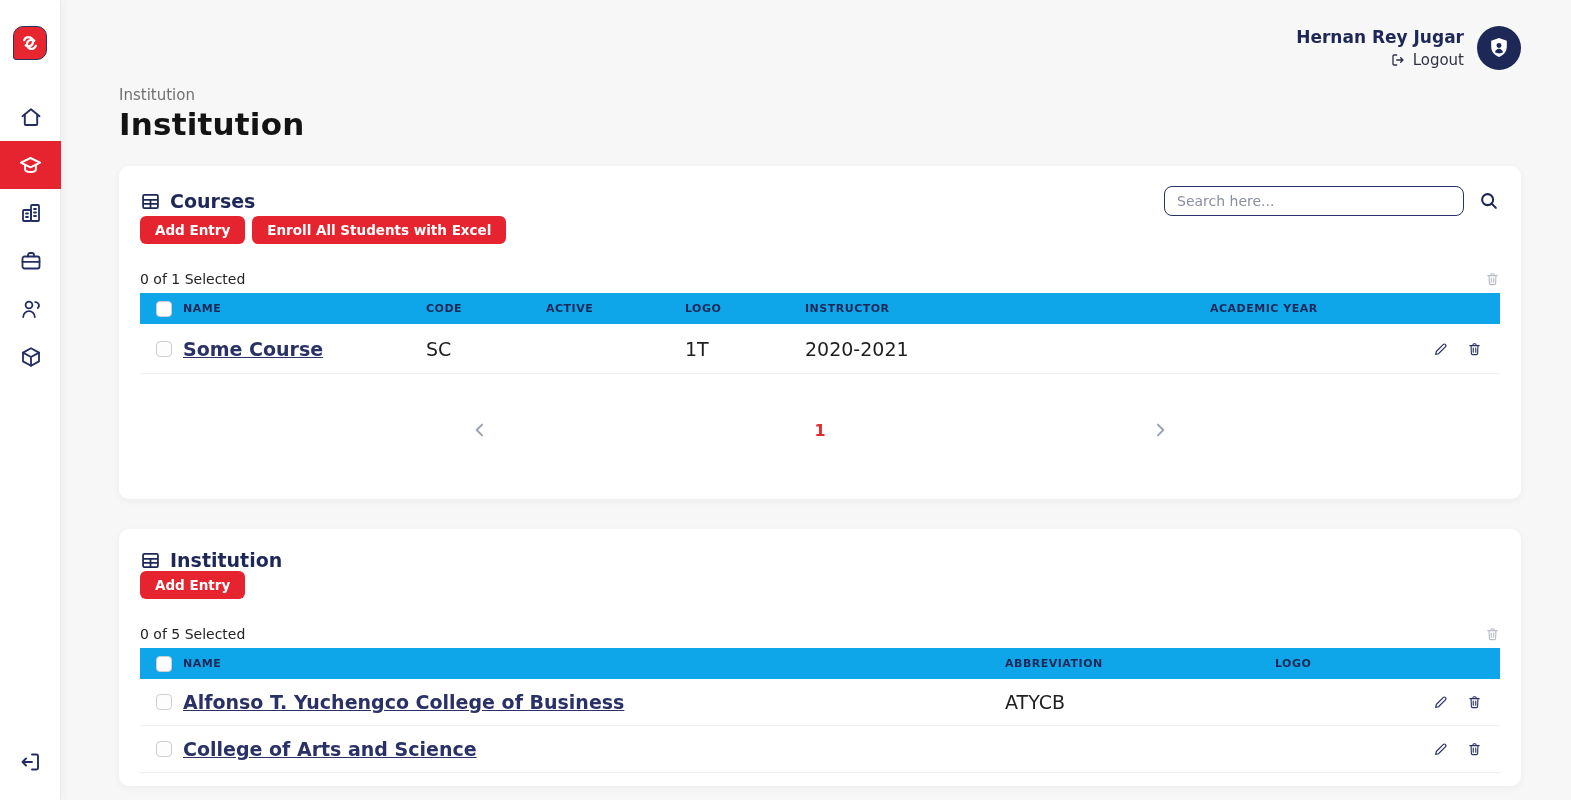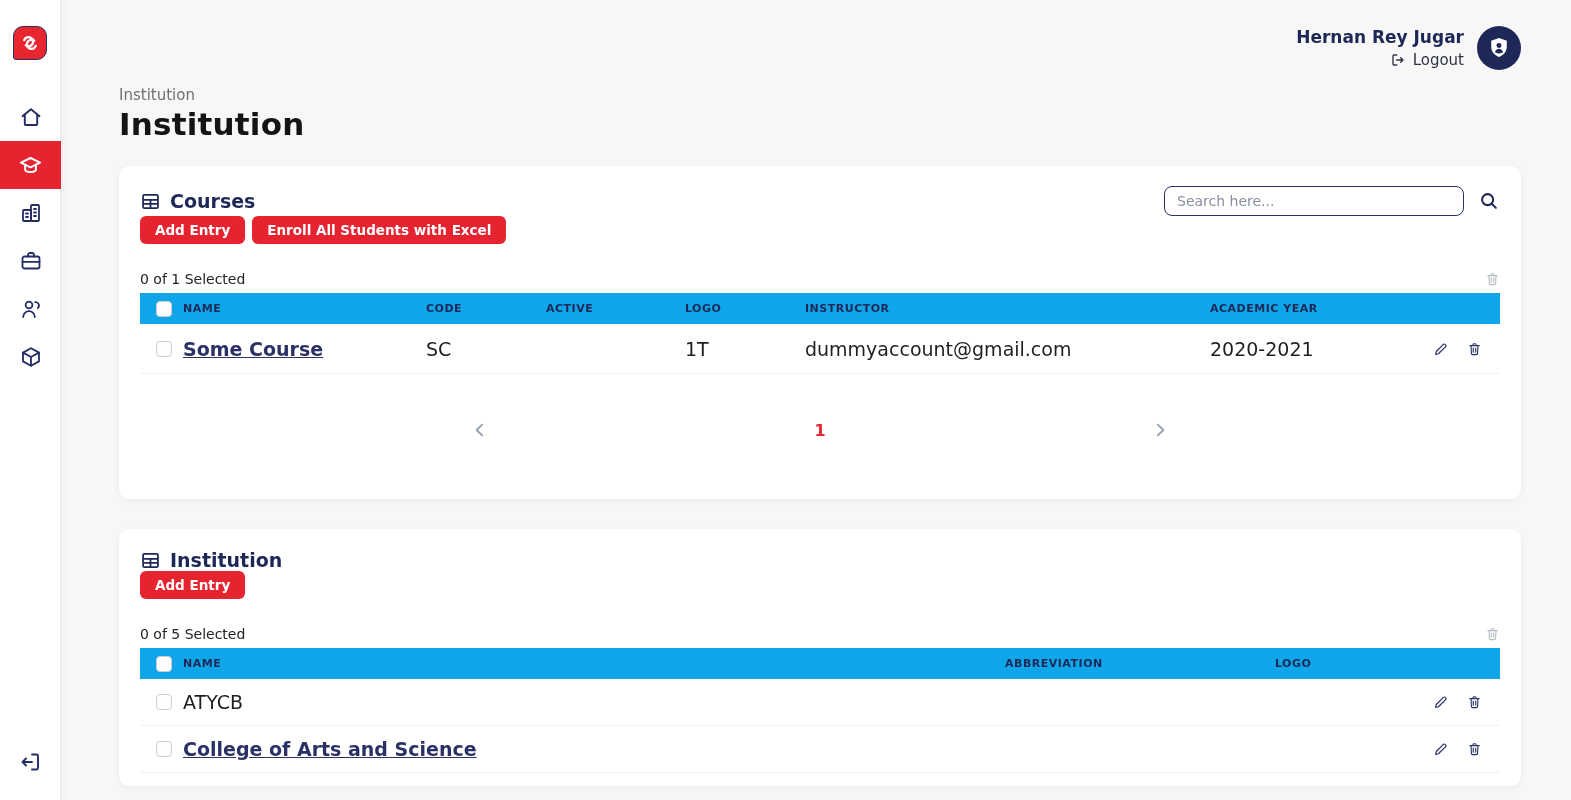--- a/index.html
+++ b/index.html
@@ -217,21 +217,20 @@
       </div>
 
       <div class="trow">
         <div class="col-cb">
             <span class="checkbox"></span>
           </div>
         <div class="td c-name"><span class="cell-link">Some Course</span></div>
         <div class="td c-code">SC</div>
         <div class="td c-active"><span class="dot"></span></div>
         <div class="td c-term">1T</div>
-        <div class="td c-instr">dummyaccount@gmail.com</div>
         <div class="td c-year">2020-2021</div>
         <div class="c-actions">
           <span class="icon-btn">
             <svg width="16" height="16" viewBox="0 0 24 24" fill="none" stroke="#2a3166" stroke-width="1.8" stroke-linecap="round" stroke-linejoin="round">
               <path d="M4 20l.9-4.2L15.6 5.1a1.9 1.9 0 0 1 2.7 0l.6.6a1.9 1.9 0 0 1 0 2.7L8.2 19.1 4 20z"></path>
             </svg>
           </span>
           <span class="icon-btn">
             <svg width="15" height="16" viewBox="0 0 24 24" fill="none" stroke="#2a3166" stroke-width="1.8" stroke-linecap="round">
               <path d="M4.5 6.5h15M9.5 6.5V5a1.5 1.5 0 0 1 1.5-1.5h2A1.5 1.5 0 0 1 14.5 5v1.5"></path>
@@ -290,20 +289,21 @@
         <div class="th d-name">NAME</div>
         <div class="th d-abbr">ABBREVIATION</div>
         <div class="th d-logo">LOGO</div>
         <div class="d-actions"></div>
       </div>
 
       <div class="trow" style="height:47px;">
         <div class="col-cb">
             <span class="checkbox"></span>
           </div>
+        <div class="td d-name"><span class="cell-link">Alfonso T. Yuchengco College of Business</span></div>
         <div class="td d-abbr">ATYCB</div>
         <div class="td d-logo"></div>
         <div class="d-actions">
           <span class="icon-btn">
             <svg width="16" height="16" viewBox="0 0 24 24" fill="none" stroke="#2a3166" stroke-width="1.8" stroke-linecap="round" stroke-linejoin="round">
               <path d="M4 20l.9-4.2L15.6 5.1a1.9 1.9 0 0 1 2.7 0l.6.6a1.9 1.9 0 0 1 0 2.7L8.2 19.1 4 20z"></path>
             </svg>
           </span>
           <span class="icon-btn">
             <svg width="15" height="16" viewBox="0 0 24 24" fill="none" stroke="#2a3166" stroke-width="1.8" stroke-linecap="round">

